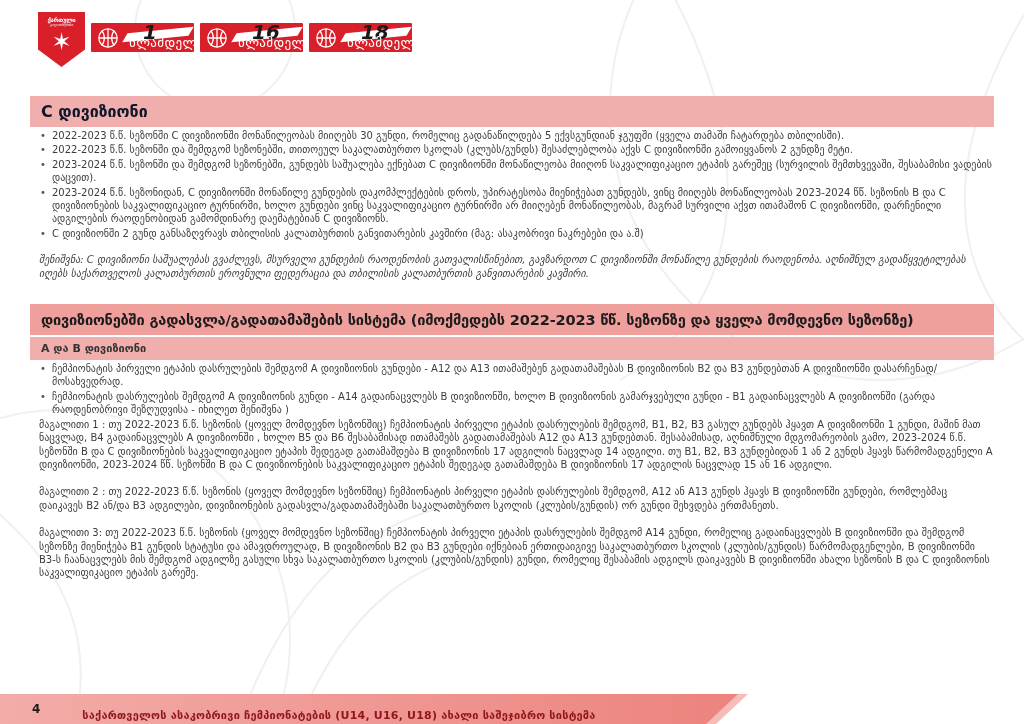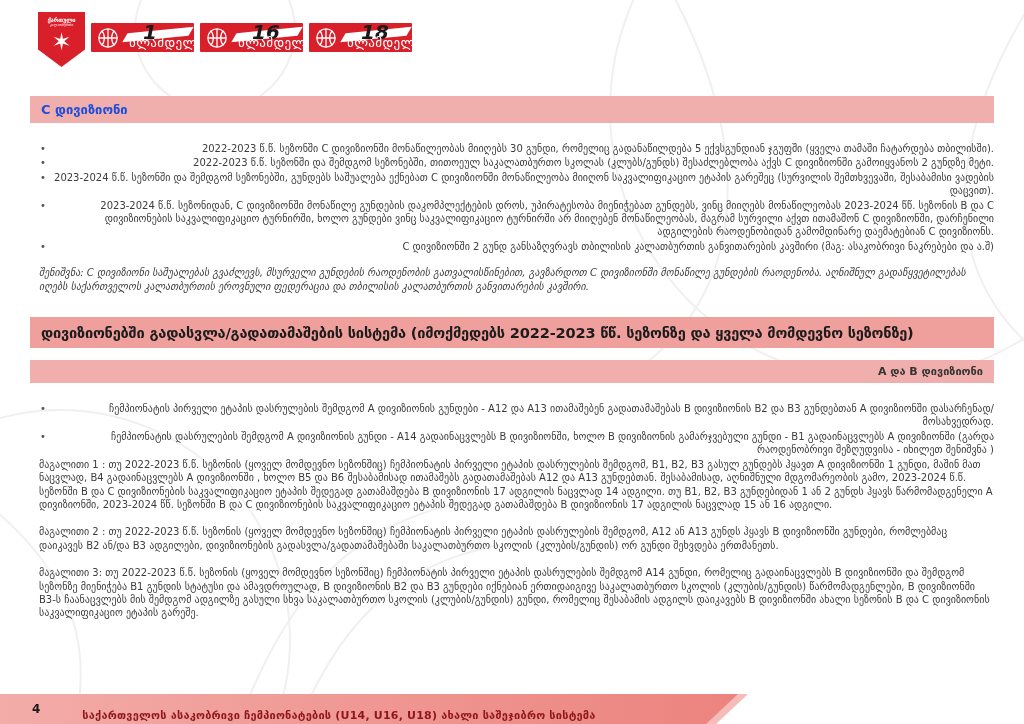--- a/index.html
+++ b/index.html
@@ -37,34 +37,34 @@
   .banner .num{
     position:absolute;left:52px;top:-2px;font-size:20px;font-weight:bold;
     font-style:italic;color:#1a1a1a;line-height:22px;
   }
   .banner .lbl{
     position:absolute;left:38px;bottom:2px;font-size:13px;color:#ffffff;
     letter-spacing:.4px;white-space:nowrap;
   }
   
   .bar-small{
-    margin-top:26px;background:#f0aead;color:#1d4ed8;
-    font-weight:bold;font-size:13px;padding:6px 11px;
+    margin-top:26px;background:#f0aead;color:#0f172a;
+    font-weight:bold;font-size:16px;padding:6px 11px;
   }
   .bar-big{
     margin-top:24px;background:#ef9f9c;color:#1c1c1c;
     font-weight:bold;font-size:14.6px;padding:7px 11px;letter-spacing:-.2px;
   }
   .bar-sub{
-    margin-top:12px;background:#f0aead;color:#333333;
-    font-weight:bold;font-size:11px;padding:5px 11px;text-align:right;
+    margin-top:2px;background:#f0aead;color:#333333;
+    font-weight:bold;font-size:11px;padding:5px 11px;
   }
   
   .txt{color:#3c3c3c;font-size:10px;line-height:13.4px;}
-  ul.bullets{margin:19px 0 0 9px;padding:0;list-style:none;text-align:right;}
+  ul.bullets{margin:2px 0 0 9px;padding:0;list-style:none;}
   ul.bullets li{position:relative;padding-left:13px;margin:0 0 1px 0;}
   ul.bullets li::before{content:"•";position:absolute;left:1px;top:0;color:#555;}
   .note{font-style:italic;margin:13px 0 0 9px;}
   .example{margin:14px 0 0 9px;}
   .example.first{margin-top:0;}
   
   .footer{position:absolute;left:0;bottom:0;width:1024px;height:30px;z-index:2;}
   .ribbon-back{
     position:absolute;left:0;bottom:0;height:30px;width:750px;background:#f5bcb8;
     clip-path:polygon(0 0,748px 0,716px 30px,0 30px);

